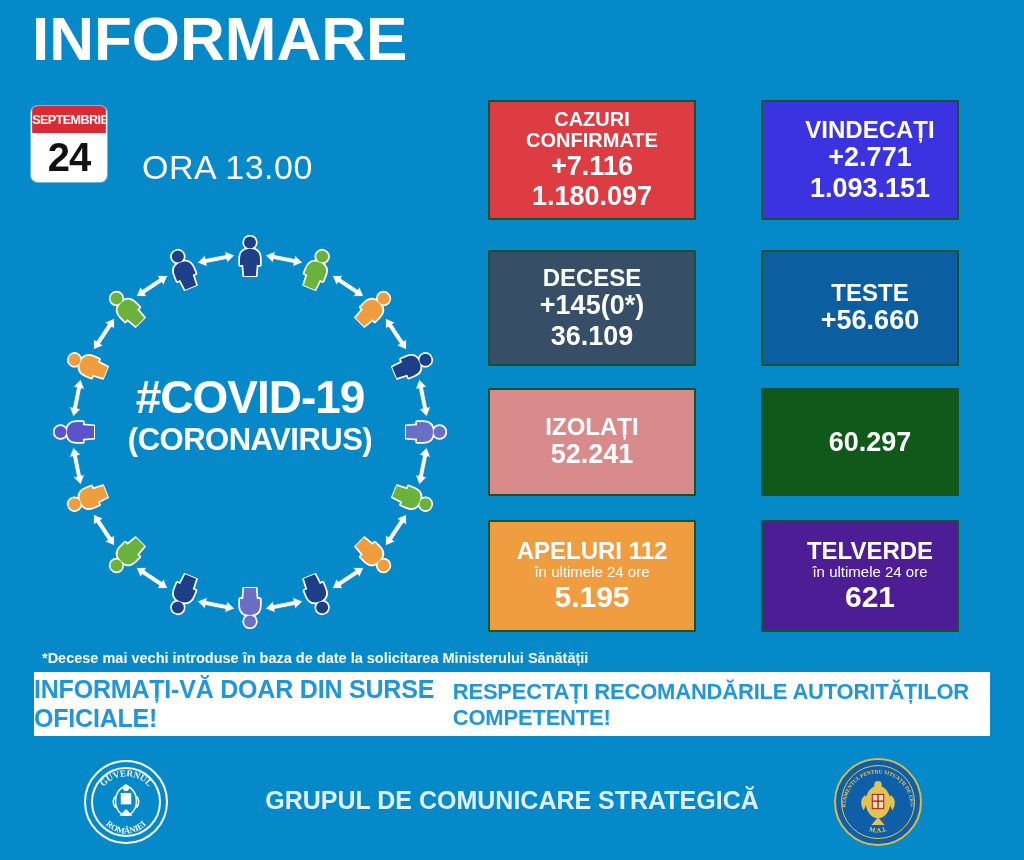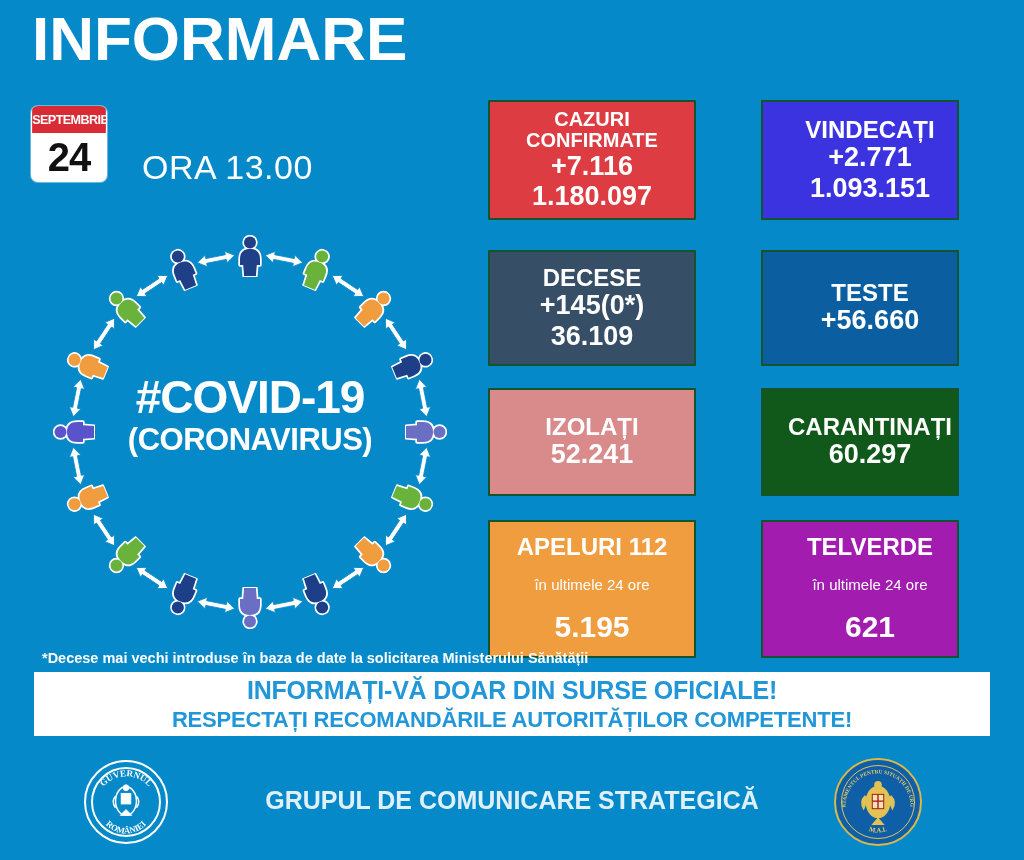--- a/index.html
+++ b/index.html
@@ -93,39 +93,39 @@
   .stat .lbl { font-weight:bold; line-height:1.05; }
   .stat .sub { font-weight:normal; line-height:1.1; }
   .stat .v1, .stat .v2 { font-weight:bold; line-height:1.12; }
 
   .col-l { left:488px; width:208px; }
   .col-r { left:761px; width:198px;padding-left:20px; }
 
   .row1 { top:100px; height:120px; }
   .row2 { top:250px; height:116px; }
   .row3 { top:388px; height:108px; }
-  .row4 { top:520px; height:138px;gap:17px; }
+  .row4 { top:520px; height:112px; }
   .f-lbl-20 { font-size:20px; }
   .f-lbl-24 { font-size:24px; }
   .f-val-27 { font-size:27px; }
   .f-val-30 { font-size:30px; }
   .f-sub-15 { font-size:15px; }
 
   
   .footnote {
     position:absolute; left:42px; top:650px;
     font-size:14.5px; font-weight:bold; color:#ffffff;
   }
 
   
   .banner {
     position:absolute; left:34px; top:672px;
     width:956px; height:64px;
     background:#ffffff;
-    display:flex; flex-direction:column;
+    display:flex; flex-direction:row;
     align-items:center; justify-content:center;
     color:#2196d8;
   }
   .banner .l1 { font-size:25px; font-weight:bold; letter-spacing:-0.2px; }
   .banner .l2 { font-size:22px; font-weight:bold; letter-spacing:-0.2px; margin-top:2px; }
 
   
   .logo-gov {
     position:absolute; left:84px; top:760px;
     width:84px; height:84px; border-radius:50%;
@@ -468,29 +468,28 @@
       </div>
       <div class="stat col-r row2" style="background: rgb(11, 94, 160);">
         <div class="lbl f-lbl-24">TESTE</div>
         <div class="v1 f-val-27">+56.660</div>
       </div>
       <div class="stat col-l row3" style="background: rgb(217, 139, 139);">
         <div class="lbl f-lbl-24">IZOLAȚI</div>
         <div class="v2 f-val-27">52.241</div>
       </div>
       <div class="stat col-r row3" style="background: rgb(17, 89, 26);">
-        <div class="lbl f-lbl-24">CARANTINAȚI</div>
         <div class="v2 f-val-27">60.297</div>
       </div>
       <div class="stat col-l row4" style="background: rgb(239, 157, 63);">
         <div class="lbl f-lbl-24">APELURI 112</div>
         <div class="sub f-sub-15">în ultimele 24 ore</div>
         <div class="v2 f-val-30">5.195</div>
       </div>
-      <div class="stat col-r row4" style="background: #a21caf;">
+      <div class="stat col-r row4" style="background: #4c1d95;">
         <div class="lbl f-lbl-24">TELVERDE</div>
         <div class="sub f-sub-15">în ultimele 24 ore</div>
         <div class="v2 f-val-30">621</div>
       </div>
     </div>
 
   <div class="footnote">*Decese mai vechi introduse în baza de date la solicitarea Ministerului Sănătății</div>
 
   <div class="banner">
     <div class="l1">INFORMAȚI-VĂ DOAR DIN SURSE OFICIALE!</div>

